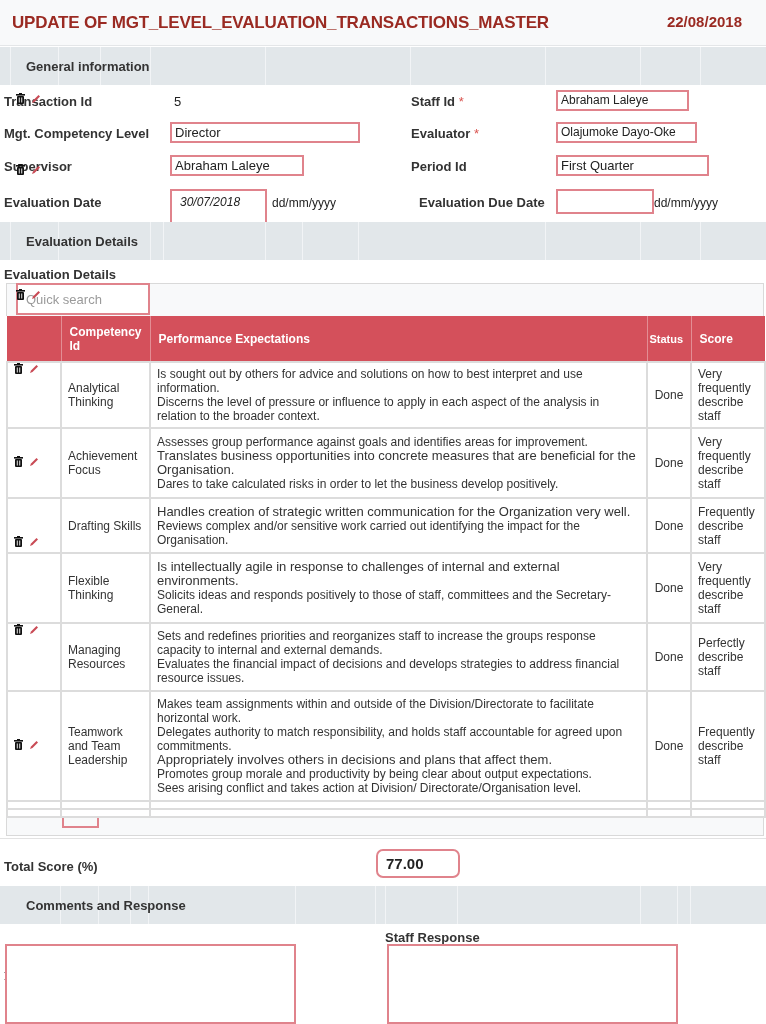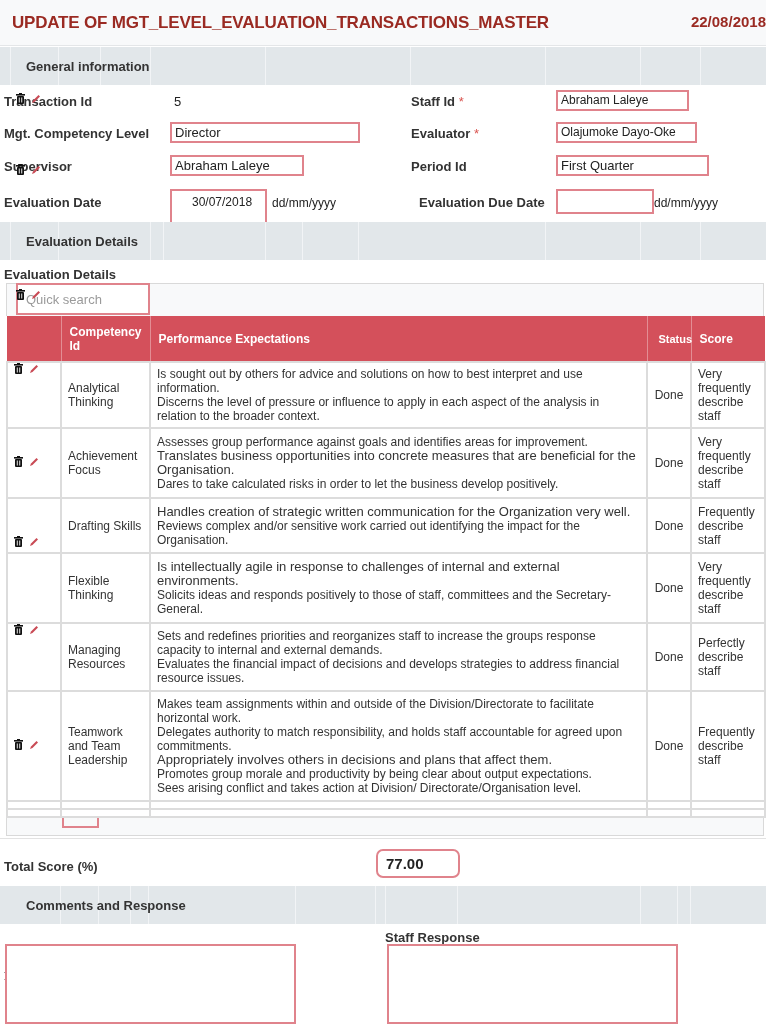--- a/index.html
+++ b/index.html
@@ -11,21 +11,21 @@
   .abs { position: absolute; }
   .page-header {
     left: 0; top: 0; width: 766px; height: 46px; background: #f8f9fa;
     border-bottom: 1px solid #e4e6e8;
   }
   .page-title {
     left: 12px; top: 13px; font-size: 17px; font-weight: bold; color: #9a2a22;
     letter-spacing: -0.2px;
   }
   .page-date {
-    right: 0; top: 13px; font-size: 15px; font-weight: bold; color: #9a2a22;
+    right: 24px; top: 13px; font-size: 15px; font-weight: bold; color: #9a2a22;
   }
   .section-bar {
     left: 0; width: 766px; height: 38px; background: #e2e7ea;
   }
   .section-bar .label {
     position: absolute; left: 26px; top: 12px; font-size: 13px; font-weight: bold; color: #333;
   }
   .vline { position: absolute; top: 0; bottom: 0; width: 1px; background: rgba(255,255,255,0.55); }
   .lbl { font-size: 13px; font-weight: bold; color: #333; }
   .req { color: #d9534f; font-weight: normal; }
@@ -117,21 +117,21 @@
         <rect x="5.3" y="4.5" width="0.9" height="5" fill="#fff"></rect>
       </svg>
     <svg class="pencil" viewBox="0 0 10 10">
         <path d="M1 9 L2 6.5 L7.5 1 L9 2.5 L3.5 8 Z" fill="#c94a55"></path>
       </svg>
   </span>
 </div>
 <div class="abs field" style="left:170px; top:155px; width:134px;">Abraham Laleye</div>
 
 <div class="abs lbl" style="left:4px; top:195px;">Evaluation Date</div>
-<div class="abs field" style="left:170px; top:189px; width:97px; height:39px; padding:4px 20px; font-size:12px;">30/07/2018</div>
+<div class="abs field" style="left:170px; top:189px; width:97px; height:39px; padding:4px 8px; font-size:12px;font-style:italic;">30/07/2018</div>
 <div class="abs hint" style="left:272px; top:196px;">dd/mm/yyyy</div>
 
 <div class="abs lbl" style="left:411px; top:94px;"><span>Staff Id</span> <span class="req">*</span></div>
 <div class="abs field" style="left:556px; top:90px; width:133px; font-size:12px;">Abraham Laleye</div>
 
 <div class="abs lbl" style="left:411px; top:126px;"><span>Evaluator</span> <span class="req">*</span></div>
 <div class="abs field" style="left:556px; top:122px; width:141px; font-size:12px;">Olajumoke Dayo-Oke</div>
 
 <div class="abs lbl" style="left:411px; top:159px;">Period Id</div>
 <div class="abs field" style="left:556px; top:155px; width:153px;">First Quarter</div>
@@ -179,21 +179,21 @@
       <col style="width:89px">
       <col style="width:497px">
       <col style="width:44px">
       <col style="width:74px">
   </colgroup>
   <thead>
     <tr>
       <th></th>
       <th>Competency Id</th>
       <th>Performance Expectations</th>
-      <th style="font-size:11px; padding:4px 11px;">Status</th>
+      <th style="font-size:11px; padding:4px 2px;">Status</th>
       <th>Score</th>
     </tr>
   </thead>
   <tbody>
 
     <tr style="height:66px;">
       <td class="act" style="vertical-align:top; padding-top:0;">
         <span class="icons" style="margin-top:-6px;">
           <svg class="trash" viewBox="0 0 9 11">
               <rect x="0" y="1" width="9" height="1.6" fill="#111"></rect>

